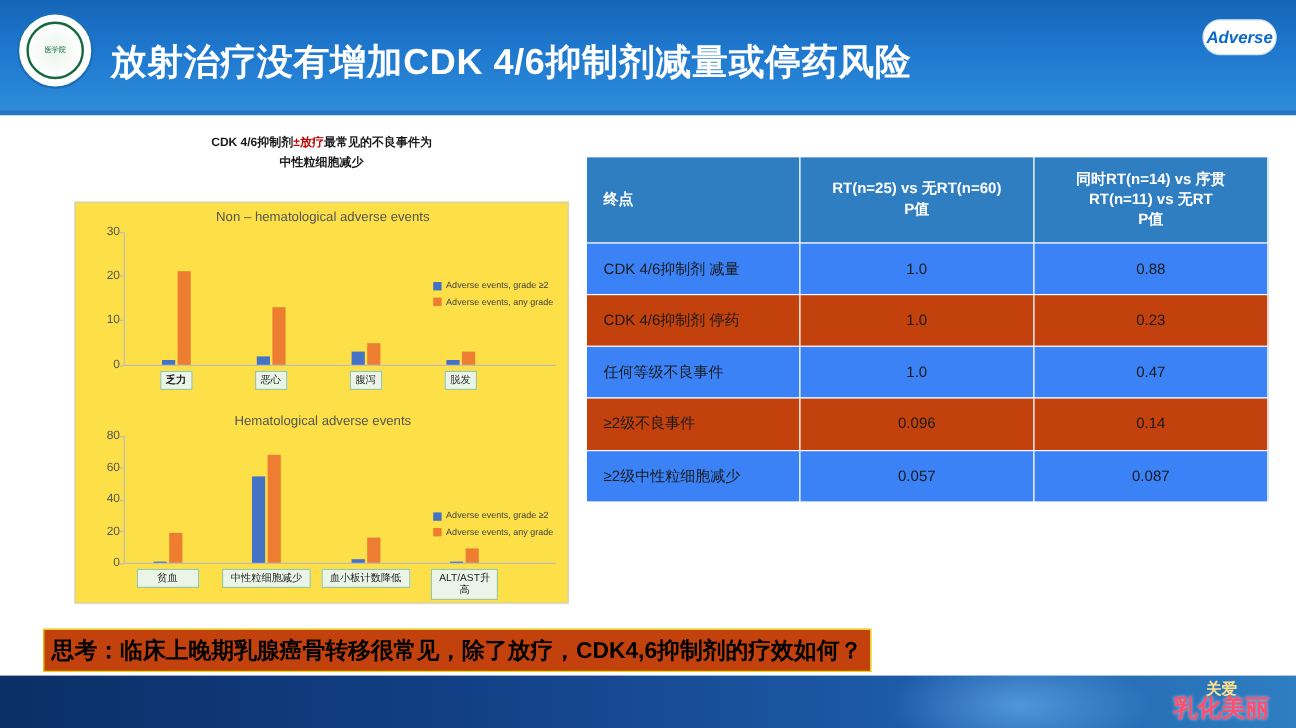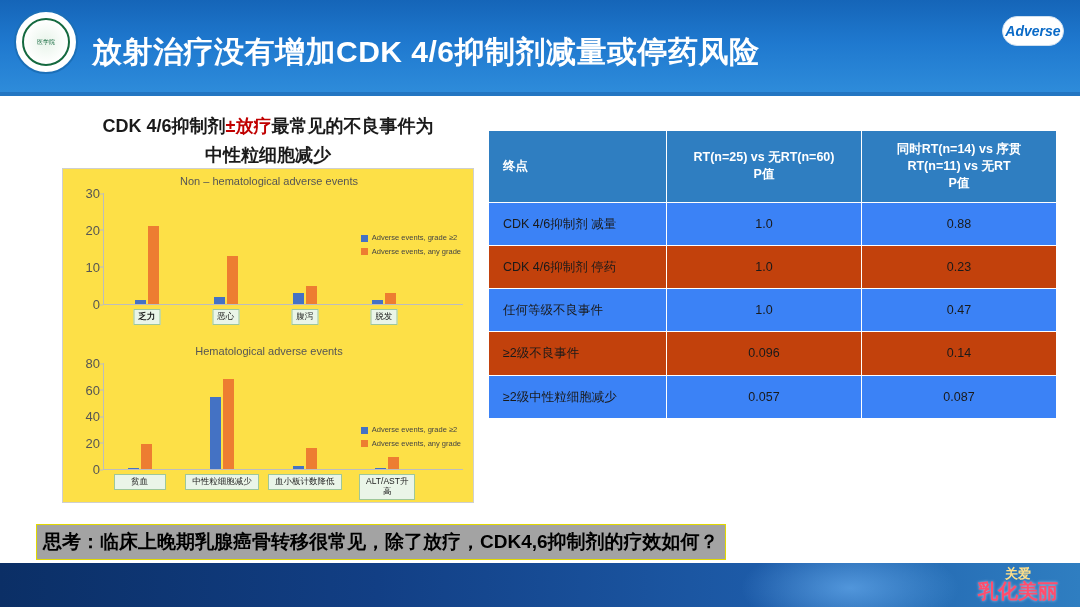--- a/index.html
+++ b/index.html
@@ -91,21 +91,21 @@
     justify-content: center;
     box-sizing: border-box;
   }
   
   .left-caption {
     position: absolute;
     left: 62px;
     top: 112px;
     width: 412px;
     text-align: center;
-    font-size: 18px;
+    font-size: 10px;
     font-weight: bold;
     color: #1a1a1a;
     line-height: 1.6;
   }
   .left-caption .red { color: #c00000; }
   .chart-box {
     position: absolute;
     left: 62px;
     top: 168px;
     width: 412px;
@@ -137,21 +137,21 @@
     top: 24px;
     bottom: 34px;
     border-left: 1px solid #bdbdbd;
     border-bottom: 1px solid #bdbdbd;
   }
   .ytick {
     position: absolute;
     right: 100%;
     margin-right: 4px;
     transform: translateY(-50%);
-    font-size: 13px;
+    font-size: 10px;
     color: #555;
     white-space: nowrap;
   }
   .ytick:after {
     content: "";
     position: absolute;
     left: 100%;
     top: 50%;
     width: 3px;
     height: 1px;
@@ -234,21 +234,21 @@
     background: #c2410c;
     line-height: 1.3;
   }
   table.data tr.alt td { background: #3b82f6; }
   table.data td.first { text-align: left; padding-left: 14px; }
   
   .note {
     position: absolute;
     left: 36px;
     top: 524px;
-    background: #a3a3a3;
+    background: #c2410c;
     color: #000000;
     font-size: 19px;
     font-weight: bold;
     padding: 4px 6px;
     white-space: nowrap;
     border: 1px solid #e2d900;
   }
   
   .footer {
     position: absolute;

